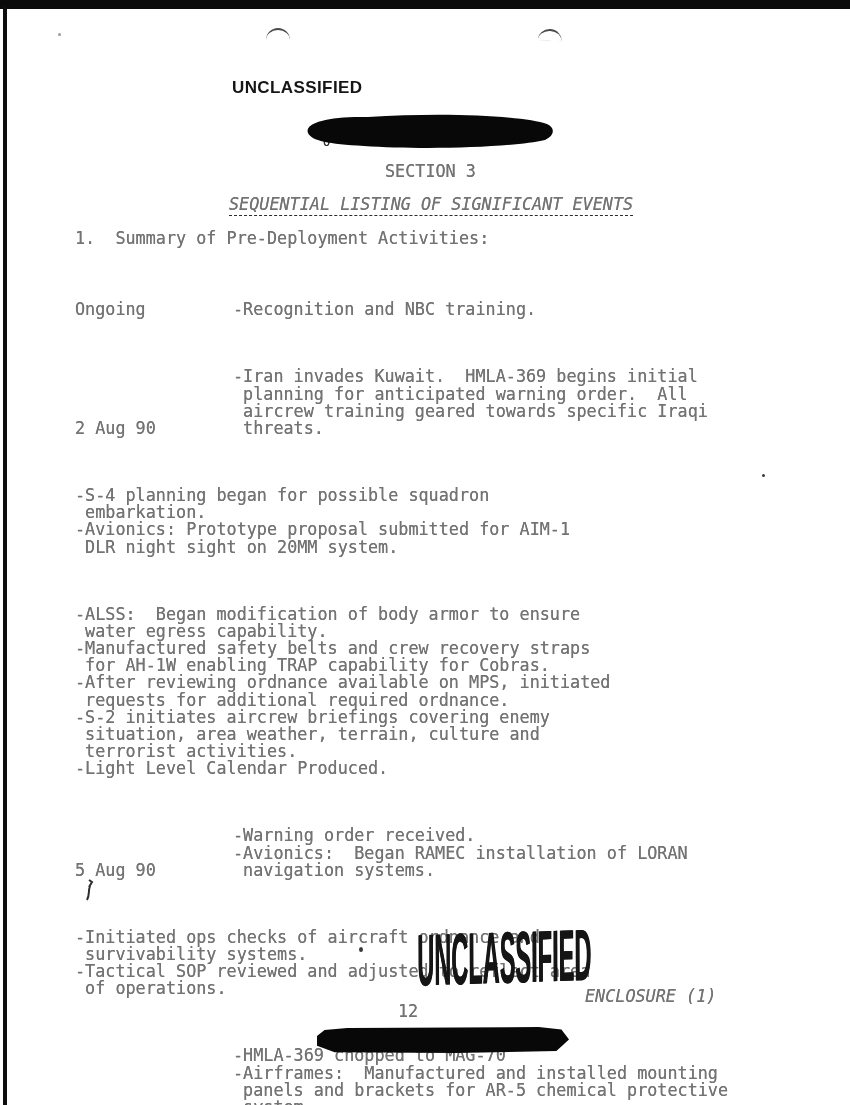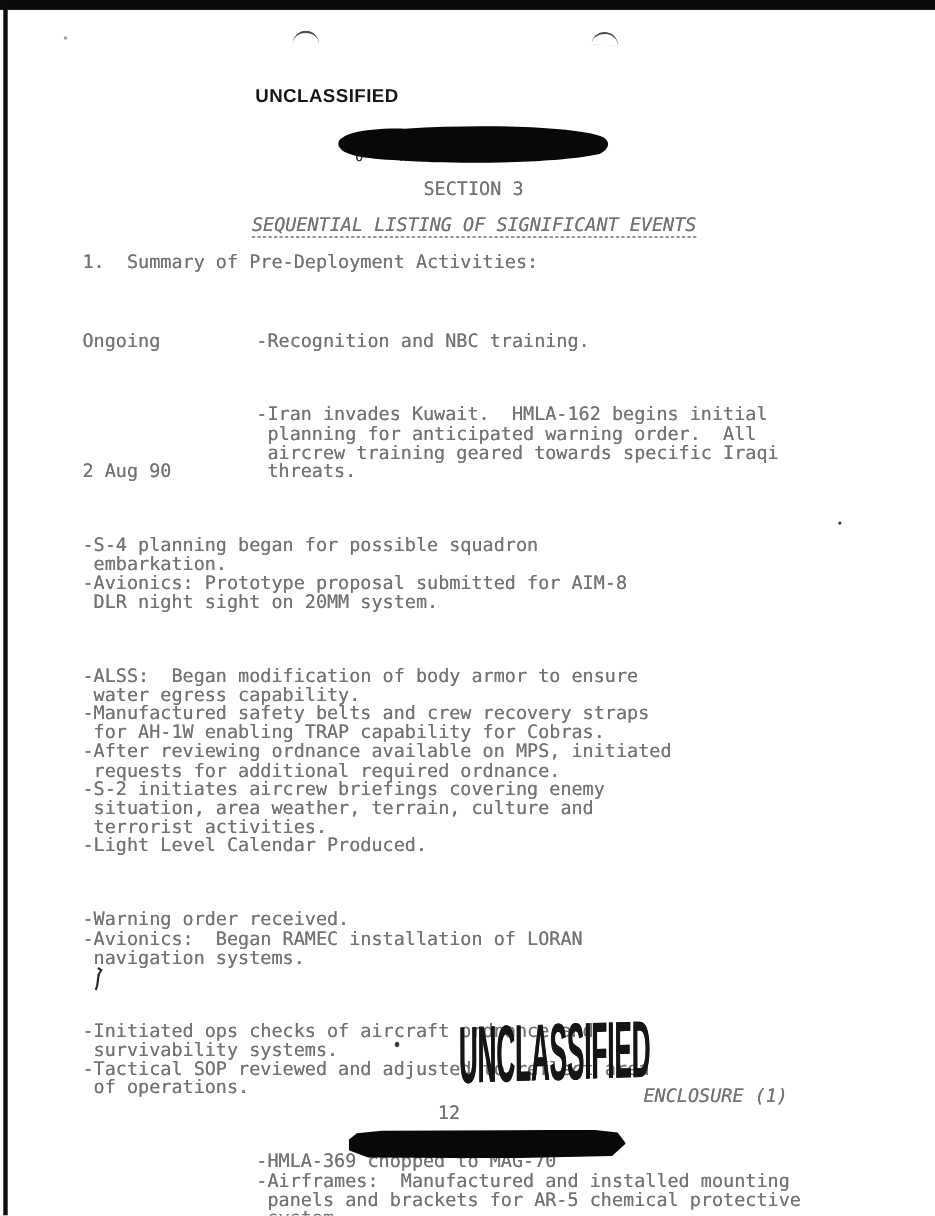--- a/index.html
+++ b/index.html
@@ -87,44 +87,45 @@
 <div class="abs mono doc-heading">SEQUENTIAL LISTING OF SIGNIFICANT EVENTS</div>
 <div class="abs mono intro">1.  Summary of Pre-Deployment Activities:</div>
 
 <div class="abs events mono">
   <div class="event-row">
     <span class="event-date">Ongoing</span>
     <span class="event-text">-Recognition and NBC training.</span>
   </div>
   <div class="event-row">
     <span class="event-date">2 Aug 90</span>
-    <span class="event-text">-Iran invades Kuwait.  HMLA-162 begins initial
+    <span class="event-text">-Iran invades Kuwait.  HMLA-369 begins initial
  planning for anticipated warning order.  All
  aircrew training geared towards specific Iraqi
  threats.</span>
   </div>
   <div class="event-row">
     <span class="event-text">-S-4 planning began for possible squadron
  embarkation.
--Avionics: Prototype proposal submitted for AIM-8
+-Avionics: Prototype proposal submitted for AIM-1
  DLR night sight on 20MM system.</span>
   </div>
   <div class="event-row">
     <span class="event-text">-ALSS:  Began modification of body armor to ensure
  water egress capability.
 -Manufactured safety belts and crew recovery straps
  for AH-1W enabling TRAP capability for Cobras.
 -After reviewing ordnance available on MPS, initiated
  requests for additional required ordnance.
 -S-2 initiates aircrew briefings covering enemy
  situation, area weather, terrain, culture and
  terrorist activities.
 -Light Level Calendar Produced.</span>
   </div>
   <div class="event-row">
+    <span class="event-date">5 Aug 90</span>
     <span class="event-text">-Warning order received.
 -Avionics:  Began RAMEC installation of LORAN
  navigation systems.</span>
   </div>
   <div class="event-row">
     <span class="event-text">-Initiated ops checks of aircraft ordnance and
  survivability systems.
 -Tactical SOP reviewed and adjusted to reflect area
  of operations.</span>
   </div>

